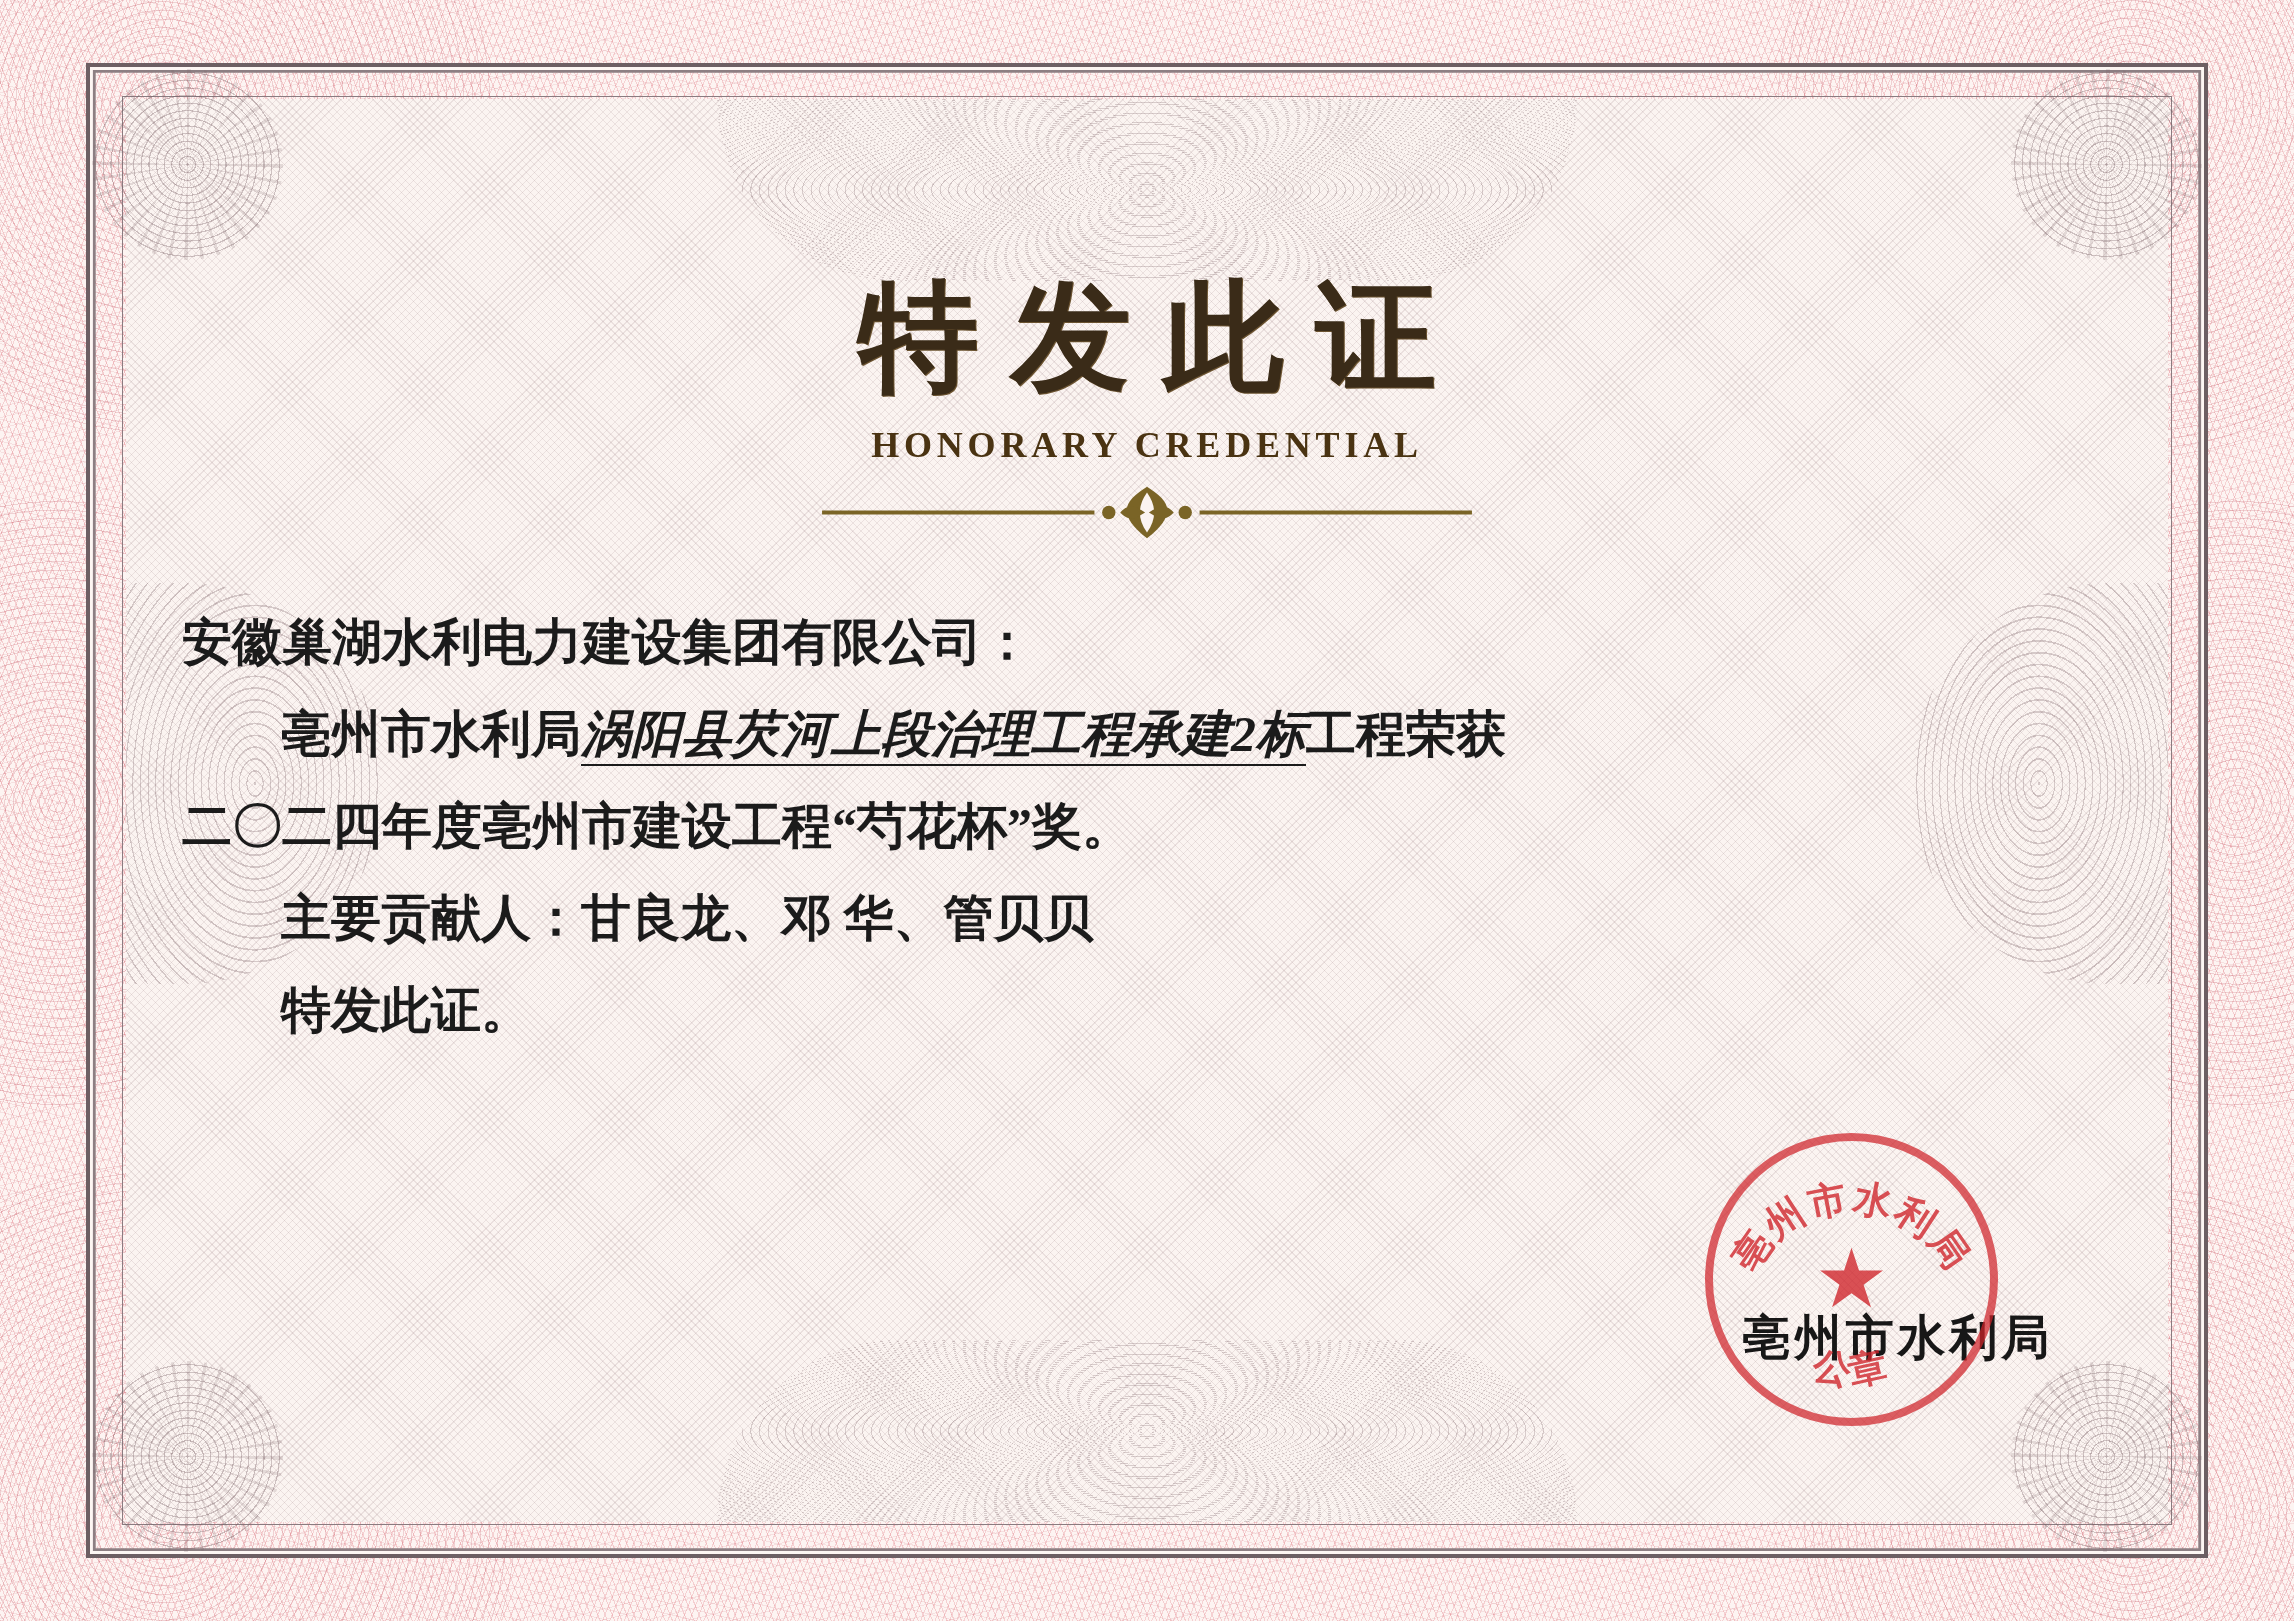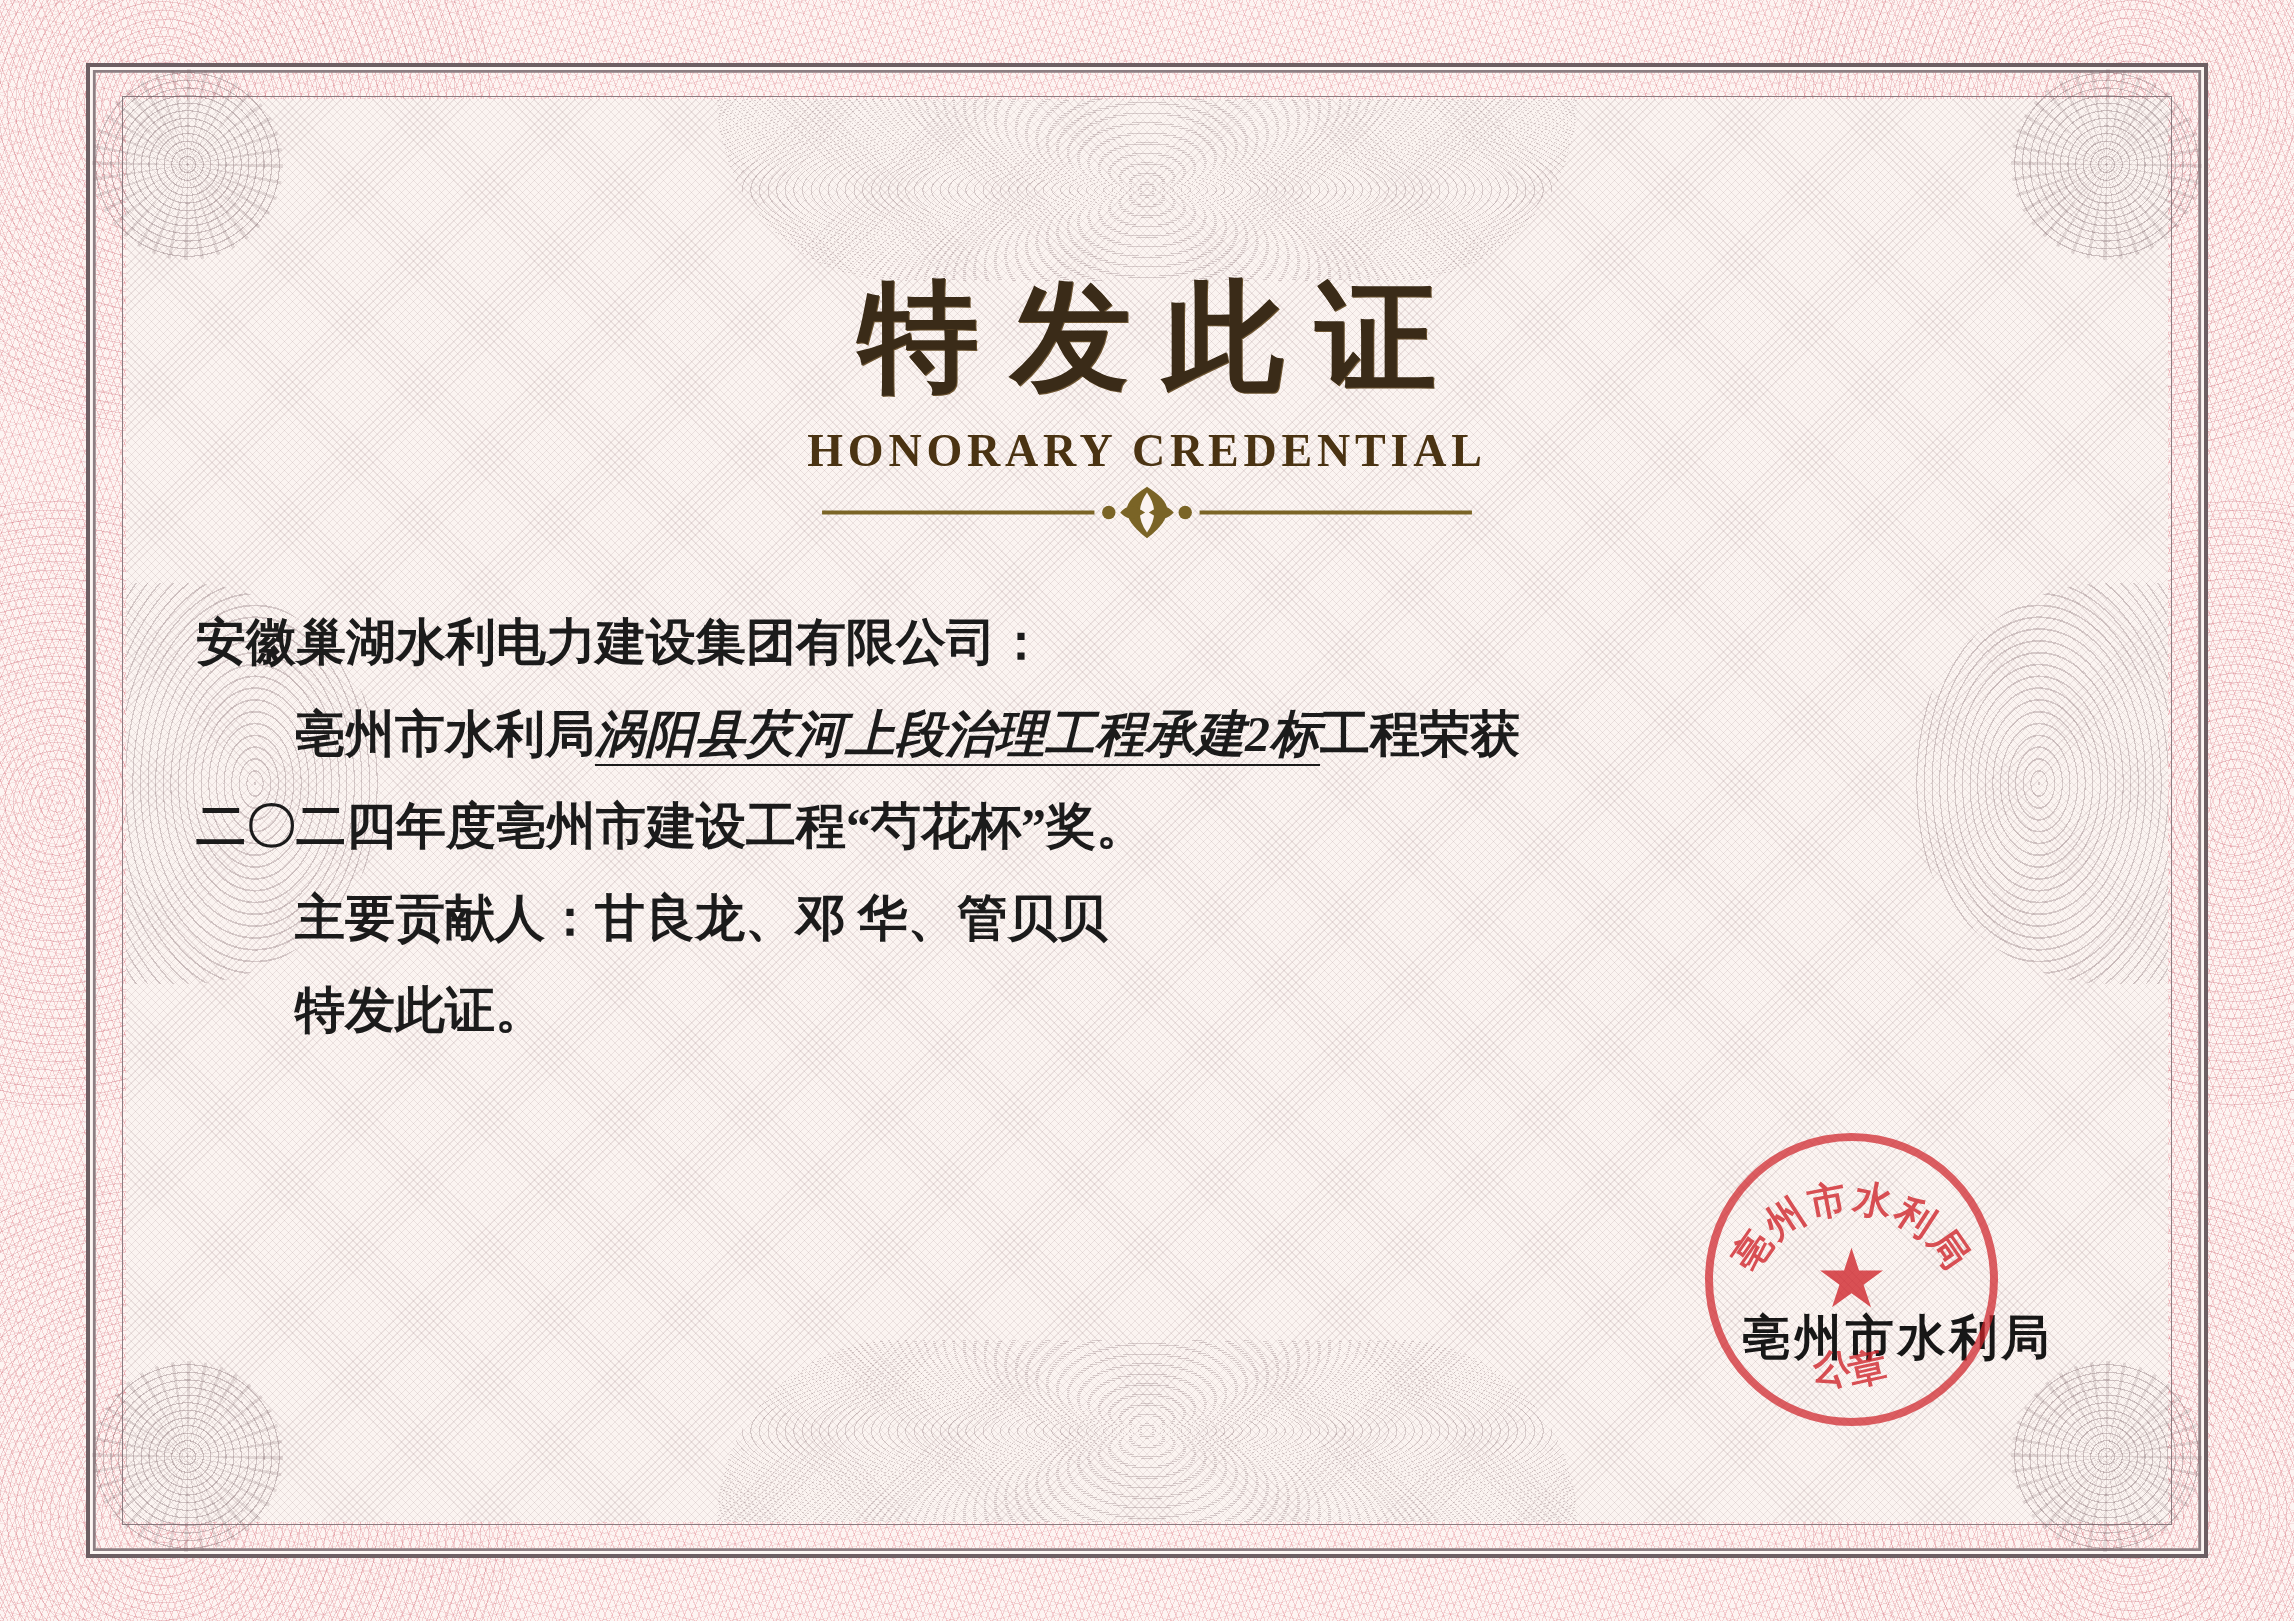--- a/index.html
+++ b/index.html
@@ -115,39 +115,39 @@
     text-indent: 32.5px;
     color: #3a2b18;
     text-shadow: 1px 1px 0 #6b5330;
   }
   .title-en {
     position: absolute;
     top: 325px;
     width: 100%;
     text-align: center;
     font-family: "Liberation Serif", serif;
-    font-size: 46px;
+    font-size: 36px;
     font-weight: bold;
     letter-spacing: 4.8px;
     color: #4a3312;
   }
 
   
   .divider {
     position: absolute;
     top: 380px;
     left: 50%;
     transform: translateX(-50%);
     width: 669px;
     height: 67px;
   }
 
   .body-text {
     position: absolute;
-    left: 70px;
+    left: 56px;
     right: 57px;
     top: 497px;
     color: #1b1b1b;
     font-family: "Liberation Serif", serif;
   }
   .line {
     font-size: 50px;
     line-height: 92px;
     white-space: nowrap;
     font-weight: 600;

